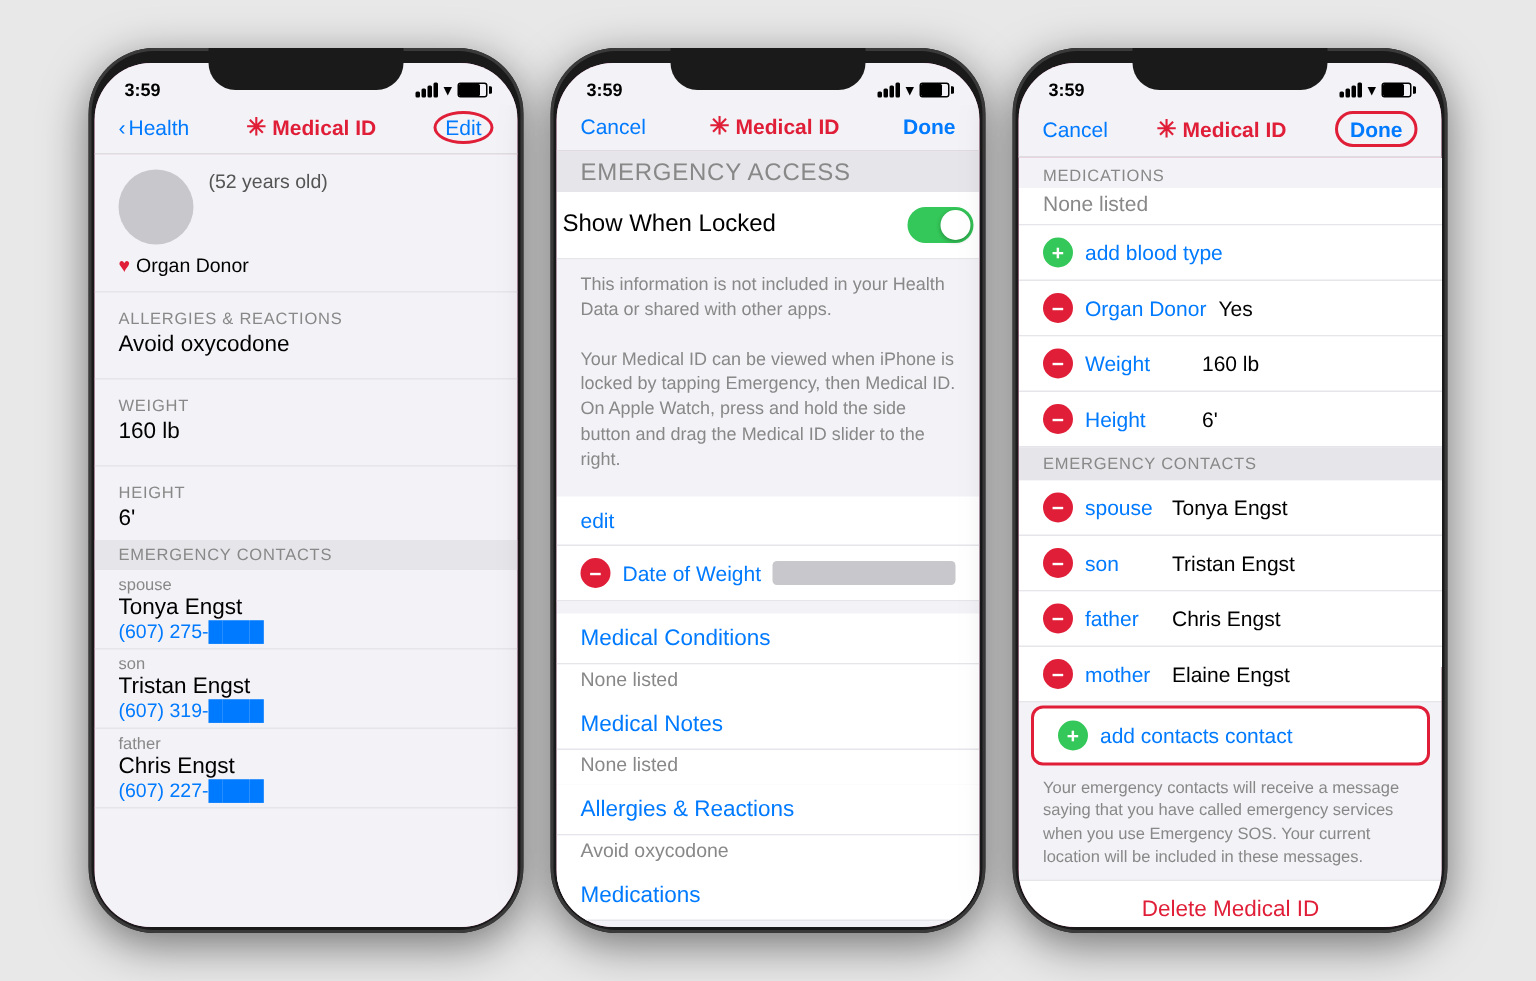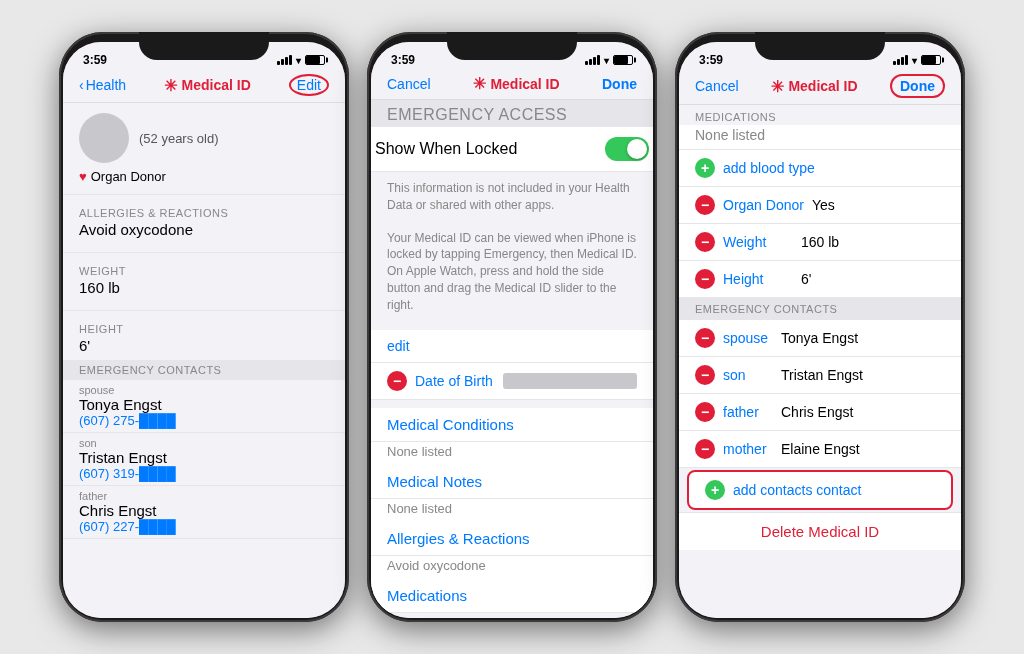--- a/index.html
+++ b/index.html
@@ -85,21 +85,21 @@
       flex: 1;
       overflow-y: auto;
       overflow-x: hidden;
       background: #f2f2f7;
     }
     .scroll-content::-webkit-scrollbar { display: none; }
 
     
     .profile-row {
       display: flex;
-      align-items: center;
+      align-items: flex-start;
       gap: 10px;
       padding: 10px 16px 4px;
     }
     .avatar-rect {
       width: 50px; height: 50px;
       background: #c7c7cc;
       border-radius: 25px;
     }
     .profile-info { font-size: 13px; color: #555; }
     .organ-donor { display: flex; align-items: center; gap: 4px; padding: 2px 16px; font-size: 13px; }
@@ -362,21 +362,21 @@
         <div class="p2-description">
           <span>This information is not included in your Health Data or shared with other apps.</span>
         </div>
         <div class="p2-description">
           <span>Your Medical ID can be viewed when iPhone is locked by tapping Emergency, then Medical ID. On Apple Watch, press and hold the side button and drag the Medical ID slider to the right.</span>
         </div>
         <div style="height:8px; background:#f2f2f7;"></div>
         <div class="p2-edit-link">edit</div>
         <div class="p2-field-row">
           <div class="minus-btn">−</div>
-          <span class="field-label">Date of Birth</span>
+          <span class="field-label">Date of Weight</span>
           <div class="field-value-rect"></div>
         </div>
         <div style="height:8px; background:#f2f2f7;"></div>
         <div class="p2-link-item">Medical Conditions</div>
         <div class="p2-link-sub">None listed</div>
         <div class="p2-link-item">Medical Notes</div>
         <div class="p2-link-sub">None listed</div>
         <div class="p2-link-item">Allergies &amp; Reactions</div>
         <div class="p2-link-sub">Avoid oxycodone</div>
         <div class="p2-link-item">Medications</div>
@@ -449,18 +449,19 @@
         </div>
         <div class="p3-contact-row">
           <div class="minus-btn">−</div>
           <span class="p3-contact-label">mother</span>
           <span class="p3-contact-value">Elaine Engst</span>
         </div>
         <div class="add-emergency-row">
           <div class="plus-btn">+</div>
           <span class="add-link">add contacts contact</span>
         </div>
+        <div class="emergency-note">Your emergency contacts will receive a message saying that you have called emergency services when you use Emergency SOS. Your current location will be included in these messages.</div>
         <div class="delete-btn">Delete Medical ID</div>
       </div>
     </div>
   </div>
 
 </div>
 
 </body></html>

